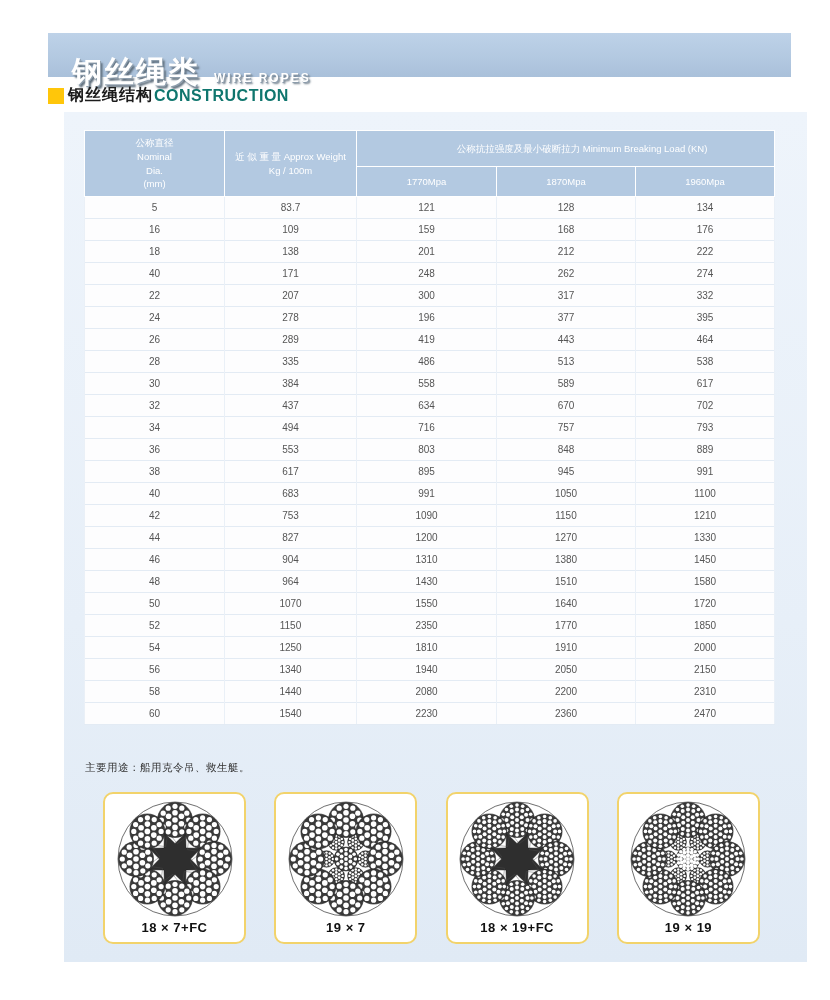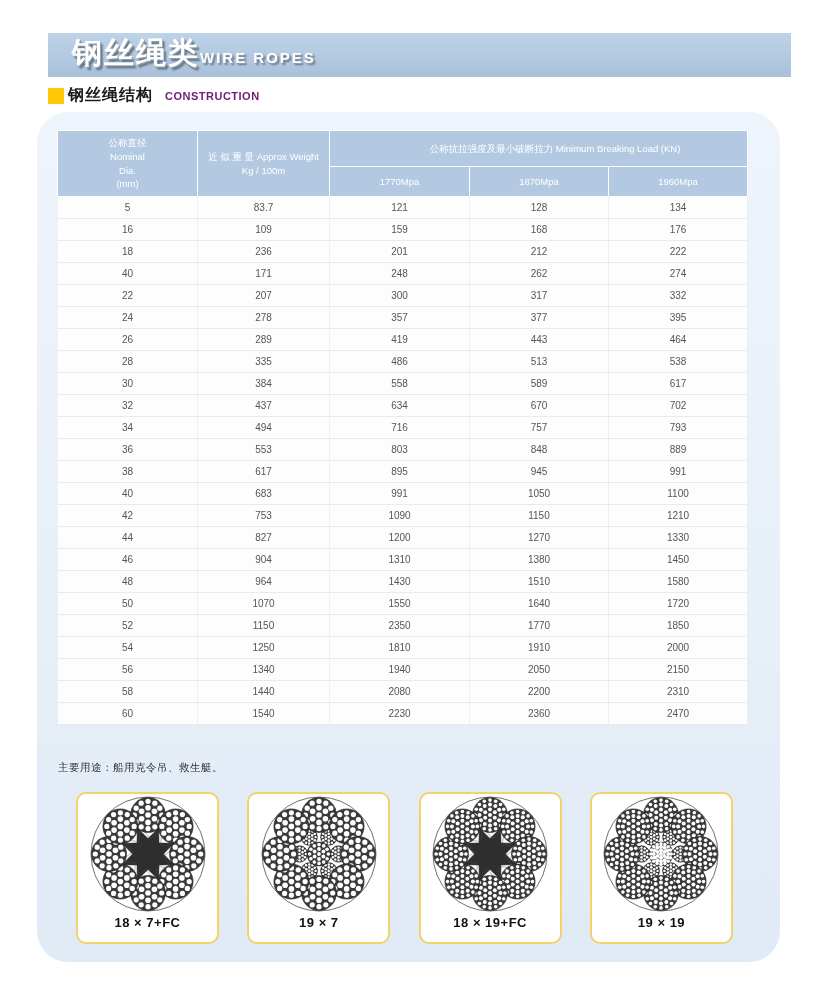--- a/index.html
+++ b/index.html
@@ -3,42 +3,41 @@
 <meta charset="utf-8">
 <style>
   * { margin:0; padding:0; box-sizing:border-box; }
   html,body { width:830px; height:1000px; background:#fff; font-family:"Liberation Sans", sans-serif; }
   .page { position:relative; width:830px; height:1000px; background:#fff; overflow:hidden; }
 
   
   .title-band {
     position:absolute; left:48px; top:33px; width:743px; height:44px;
     background:linear-gradient(180deg,#bed2e8 0%,#b3c9e1 55%,#a9c0da 100%);
-    display:flex; align-items:baseline; padding-left:24px; padding-top:0;
+    display:flex; align-items:baseline; padding-left:24px; padding-top:19px;
   }
   .title-cn {
     font-size:30px; font-weight:bold; color:#ffffff; letter-spacing:2px;
     text-shadow:1px 1px 0 #8d9dac, 2.5px 2.5px 2px #5f6f7d;
   }
   .title-en {
-    font-size:15px; font-weight:bold; color:#ffffff; margin-left:0; letter-spacing:2px;
+    font-size:12px; font-weight:bold; color:#ffffff; margin-left:14px; letter-spacing:2px;
     text-shadow:1px 1px 0 #8d9dac, 2px 2px 2px #5f6f7d;
   }
 
   
   .section-row { position:absolute; left:48px; top:85px; display:flex; align-items:center; }
   .yellow-sq { width:16px; height:16px; background:#ffc60a; display:inline-block; }
   .section-cn { font-size:16px; font-weight:bold; color:#1c1c1c; margin-left:4px; letter-spacing:1px; }
-  .section-en { font-size:11px; font-weight:bold; color:#701a75; margin-left:12px; letter-spacing:0.5px; }
+  .section-en { font-size:16px; font-weight:bold; color:#0f766e; margin-left:1px; letter-spacing:0.5px; }
 
   
   .panel {
-    position:absolute; left:37px; top:112px; width:743px; height:850px;
+    position:absolute; left:64px; top:112px; width:743px; height:850px;
     background:linear-gradient(180deg,#eef4fb 0%,#e7eff8 60%,#e0eaf5 100%);
-    border-radius:31px;
   }
 
   
   table.spec { position:absolute; left:20px; top:18px; width:690px; border-collapse:collapse; table-layout:fixed; }
   table.spec th {
     background:#b3c9e1; color:#ffffff; font-weight:normal; font-size:9.5px;
     border:1px solid #ffffff; text-align:center; vertical-align:middle; line-height:1.45;
   }
   th.group-hd { height:36px; font-size:10px;padding-left:33px; }
   th.grade-hd { height:30px; font-size:10px; }
@@ -48,21 +47,21 @@
   }
   table.spec tr:last-child td { border-bottom:1px solid #e3ebf4; }
 
   
   .note { position:absolute; left:21px; top:649px; font-size:10.5px; color:#333; letter-spacing:0.5px; }
 
   
   .diagrams { position:absolute; left:39px; top:680px; width:657px; display:flex; justify-content:space-between; }
   .card {
     width:143px; height:152px; background:#ffffff; border:2px solid #f2d36b; border-radius:10px;
-    display:flex; flex-direction:column; align-items:center; 
+    display:flex; flex-direction:column; align-items:center; padding-top:5px;
   }
   .card .svg-wrap { width:120px; height:120px; }
   .card .label { font-size:13px; font-weight:bold; color:#111; margin-top:1px; letter-spacing:0.5px; }
 </style>
 </head>
 <body>
 
 <div class="page">
 
   <div class="title-band">
@@ -116,21 +115,21 @@
           </tr>
           <tr>
             <td>16</td>
             <td>109</td>
             <td>159</td>
             <td>168</td>
             <td>176</td>
           </tr>
           <tr>
             <td>18</td>
-            <td>236</td>
+            <td>138</td>
             <td>201</td>
             <td>212</td>
             <td>222</td>
           </tr>
           <tr>
             <td>40</td>
             <td>171</td>
             <td>248</td>
             <td>262</td>
             <td>274</td>
@@ -138,21 +137,21 @@
           <tr>
             <td>22</td>
             <td>207</td>
             <td>300</td>
             <td>317</td>
             <td>332</td>
           </tr>
           <tr>
             <td>24</td>
             <td>278</td>
-            <td>357</td>
+            <td>196</td>
             <td>377</td>
             <td>395</td>
           </tr>
           <tr>
             <td>26</td>
             <td>289</td>
             <td>419</td>
             <td>443</td>
             <td>464</td>
           </tr>

